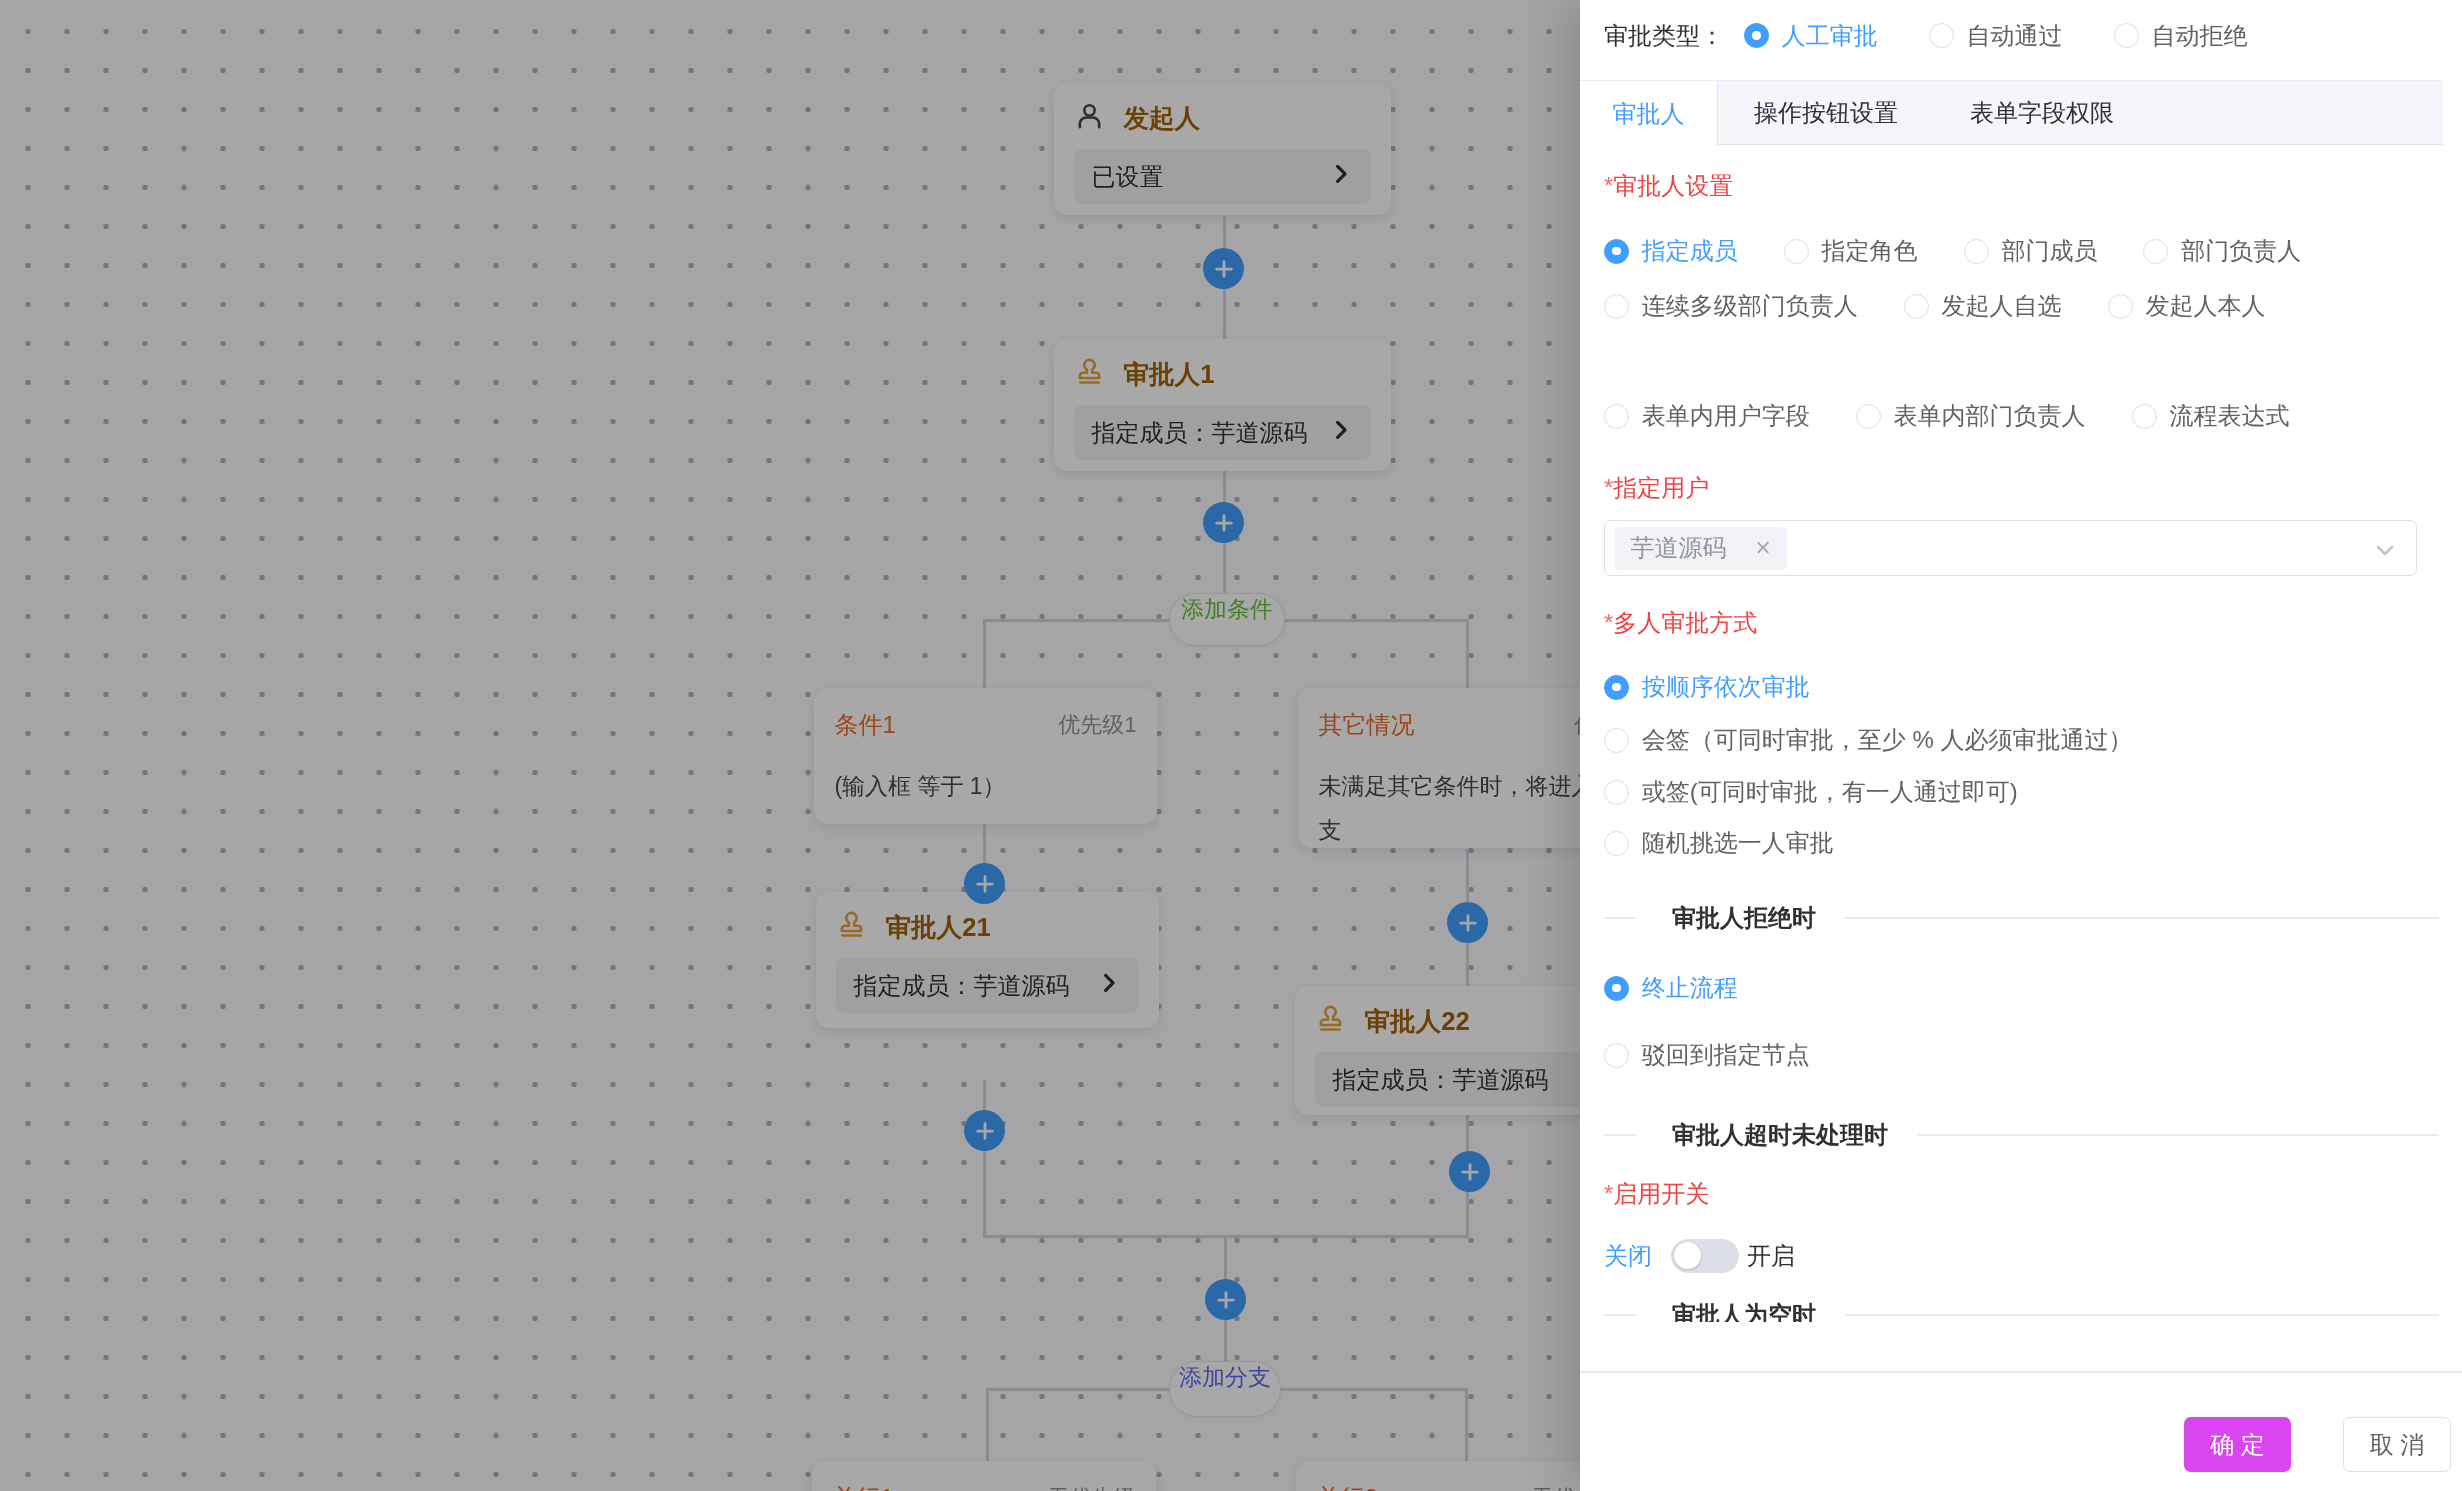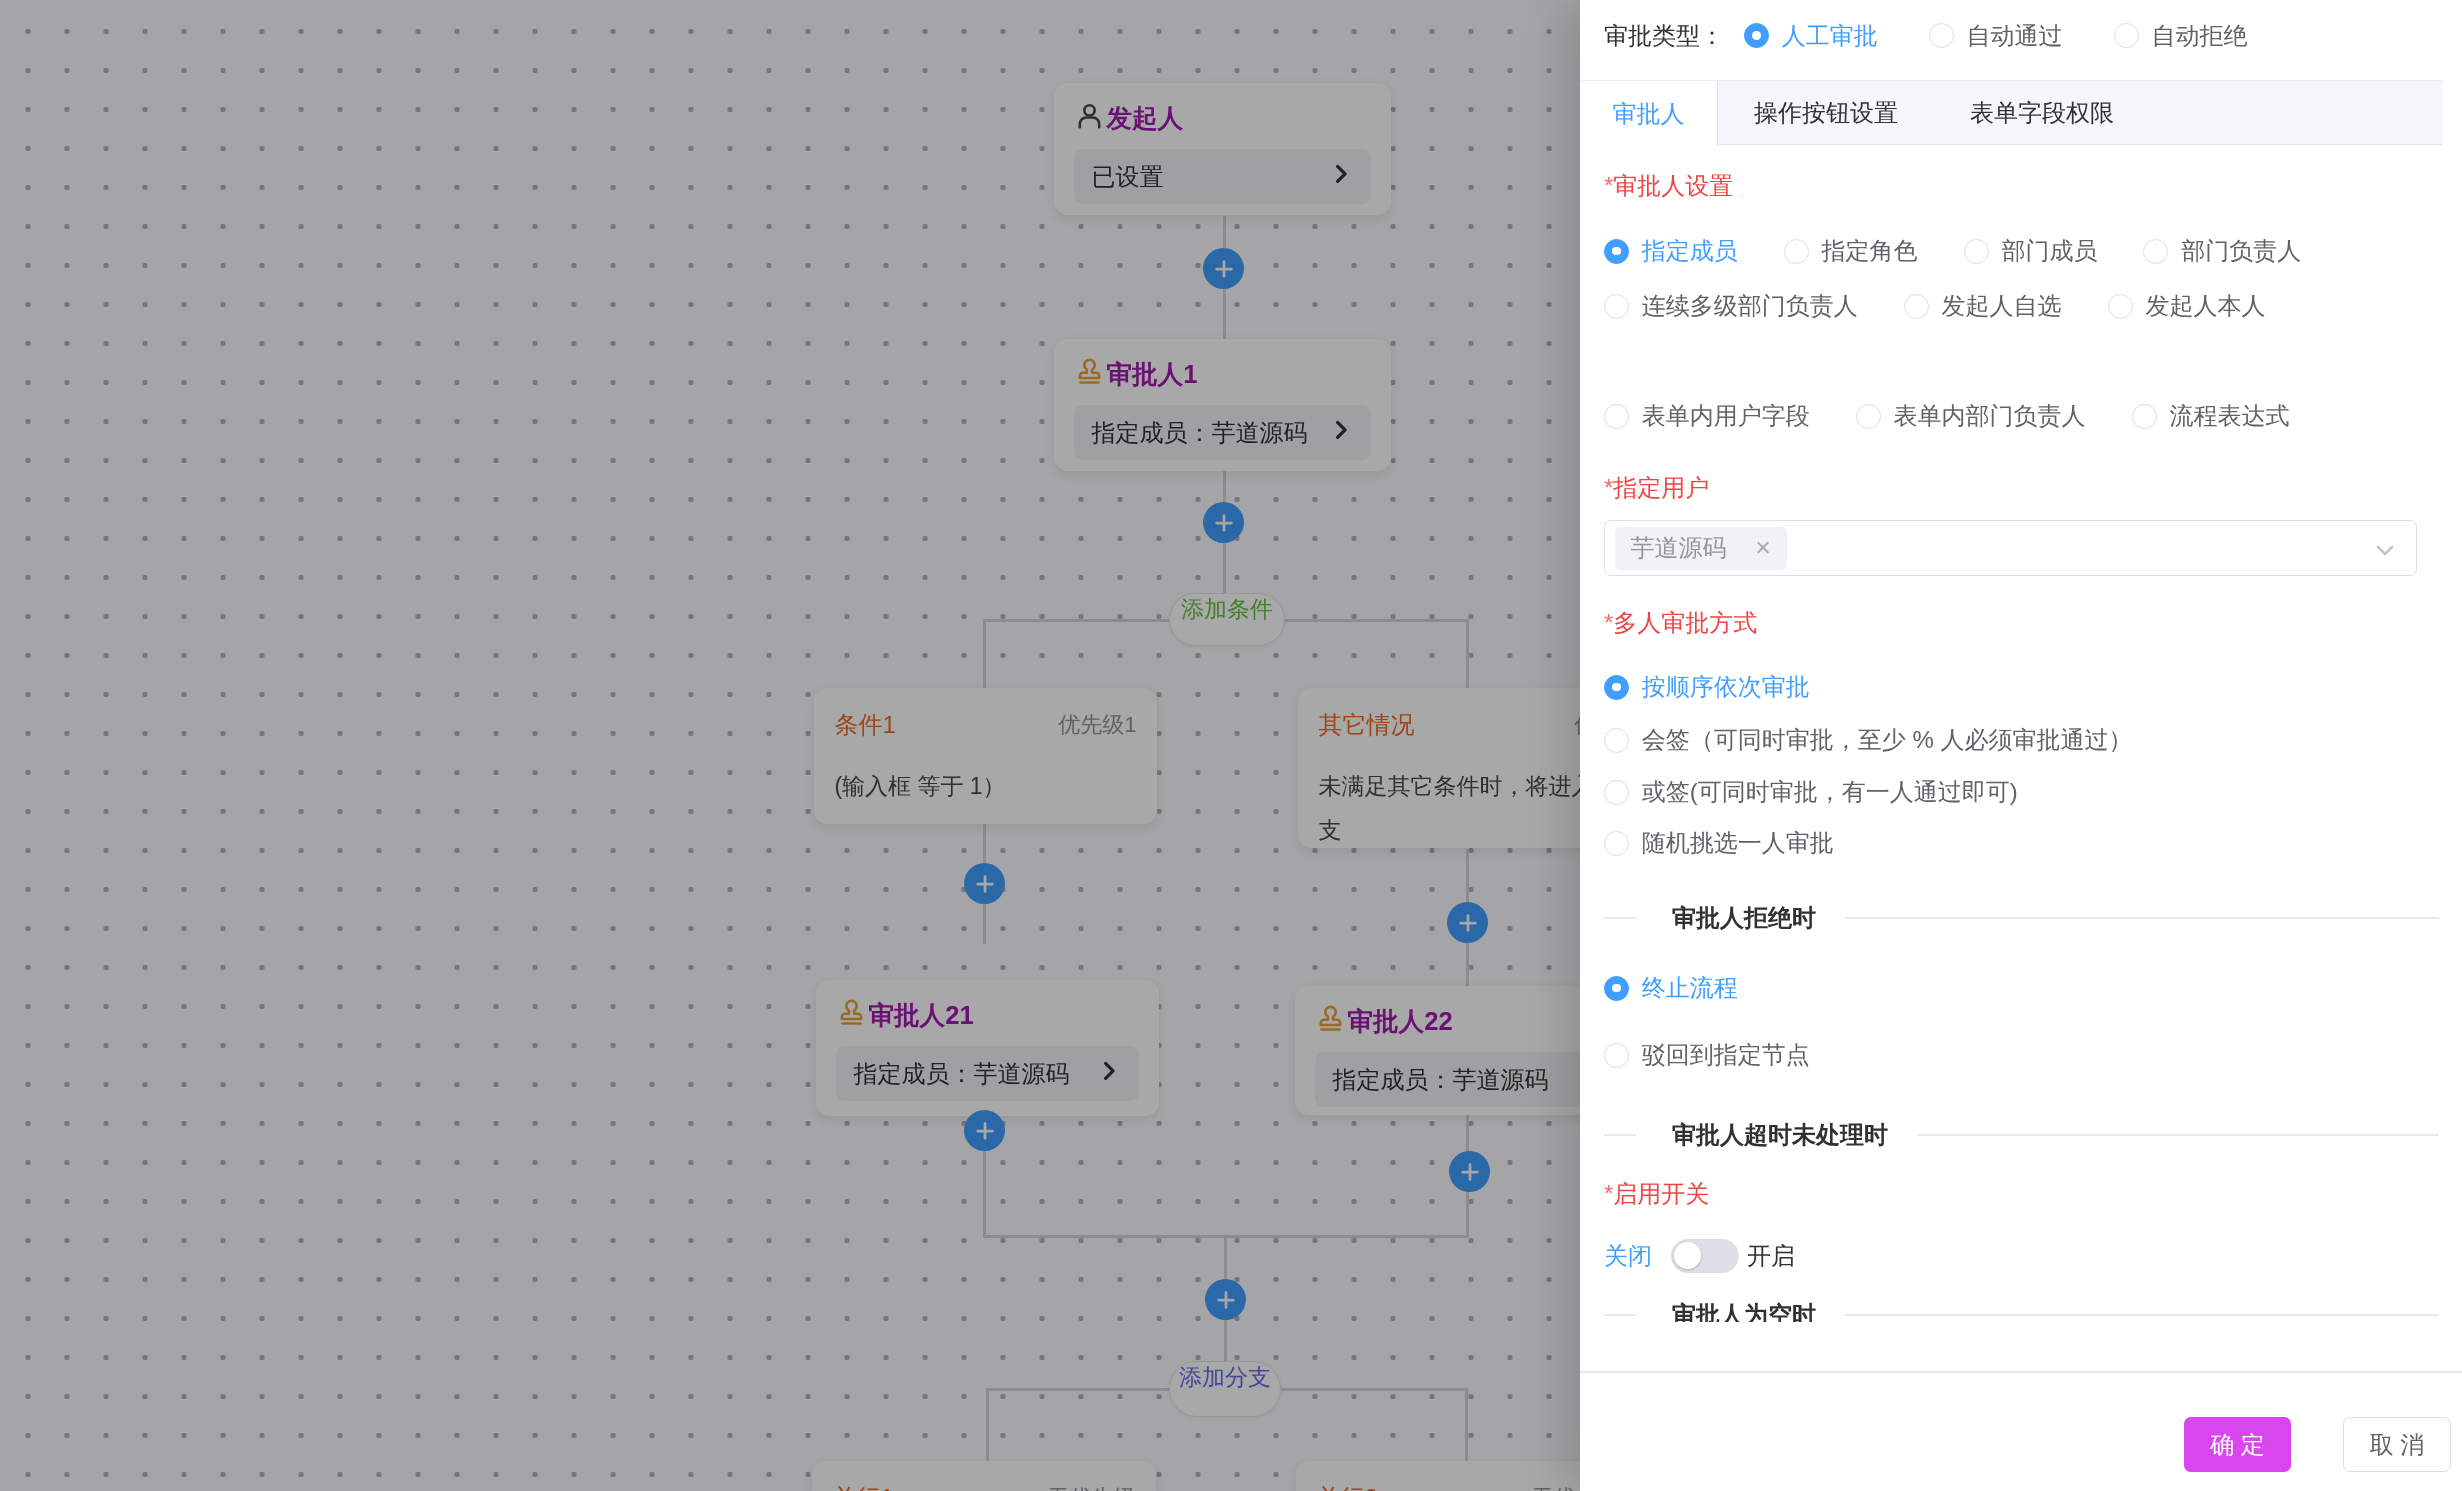--- a/index.html
+++ b/index.html
@@ -11,21 +11,21 @@
   .canvas { position:absolute; inset:0; background:#fafbfd;
     background-image:radial-gradient(circle,#b2b3b8 2.6px, transparent 3px);
     background-size:39px 39px; background-position:8.5px 12px; }
   .mask { position:absolute; inset:0; background:rgba(0,0,0,0.34); z-index:5; }
 
   .vl { position:absolute; width:2.6px; background:#d4d5d9; }
   .hl { position:absolute; height:2.6px; background:#d4d5d9; }
 
   .node { position:absolute; background:#fff; border-radius:13.6px;
     box-shadow:0 3.4px 12px rgba(20,30,60,0.10); padding:17px 20.4px; }
-  .nt { display:flex; align-items:center; gap:1px; font-size:25.6px; font-weight:bold; color:#a21caf; height:37px; }
+  .nt { display:flex; align-items:center; gap:18px; font-size:25.6px; font-weight:bold; color:#a16207; height:37px; }
   .nr { margin-top:12px; background:#f2f3f5; border-radius:8.5px; height:55px;
     display:flex; align-items:center; padding:0 17px; font-size:24px; color:#303133; }
   .nr .grow { flex:1; }
   .ct { display:flex; justify-content:space-between; align-items:center; height:34px; margin-top:3.4px; }
   .cname { color:#eb6a2d; font-weight:normal; font-size:24px; }
   .cprio { color:#909399; font-size:22px; }
   .cbody { margin-top:22px; font-size:23px; color:#46494e; line-height:44px; }
 
   .plus { position:absolute; width:41px; height:41px; border-radius:50%; background:#409eff;
     color:#fff; display:flex; align-items:center; justify-content:center; z-index:2; }
@@ -190,21 +190,21 @@
       <svg width="22" height="22" viewBox="0 0 24 24" stroke="#fff" stroke-width="3" stroke-linecap="round">
           <path d="M12 4v16M4 12h16"></path>
         </svg>
     </div>
     <div class="plus" style="left:1447px;top:902px">
       <svg width="22" height="22" viewBox="0 0 24 24" stroke="#fff" stroke-width="3" stroke-linecap="round">
           <path d="M12 4v16M4 12h16"></path>
         </svg>
     </div>
 
-    <div class="node" style="left:816px;top:980px;width:343px;height:136px">
+    <div class="node" style="left:816px;top:892px;width:343px;height:136px">
       <div class="nt">
         <span class="icon-stamp">
           <svg width="31" height="31" viewBox="0 0 24 24" fill="none" stroke="#e6a23c" stroke-width="2" stroke-linecap="round" stroke-linejoin="round">
             <path d="M12 3a4 4 0 0 0-4 4c0 1.5.8 2.8 2 3.5V13H7a2.5 2.5 0 0 0-2.5 2.5V17h15v-1.5A2.5 2.5 0 0 0 17 13h-3v-2.5c1.2-.7 2-2 2-3.5a4 4 0 0 0-4-4z"></path>
             <path d="M5 20.5h14"></path>
           </svg>
         </span>
         <span>审批人21</span>
       </div>
       <div class="nr">

